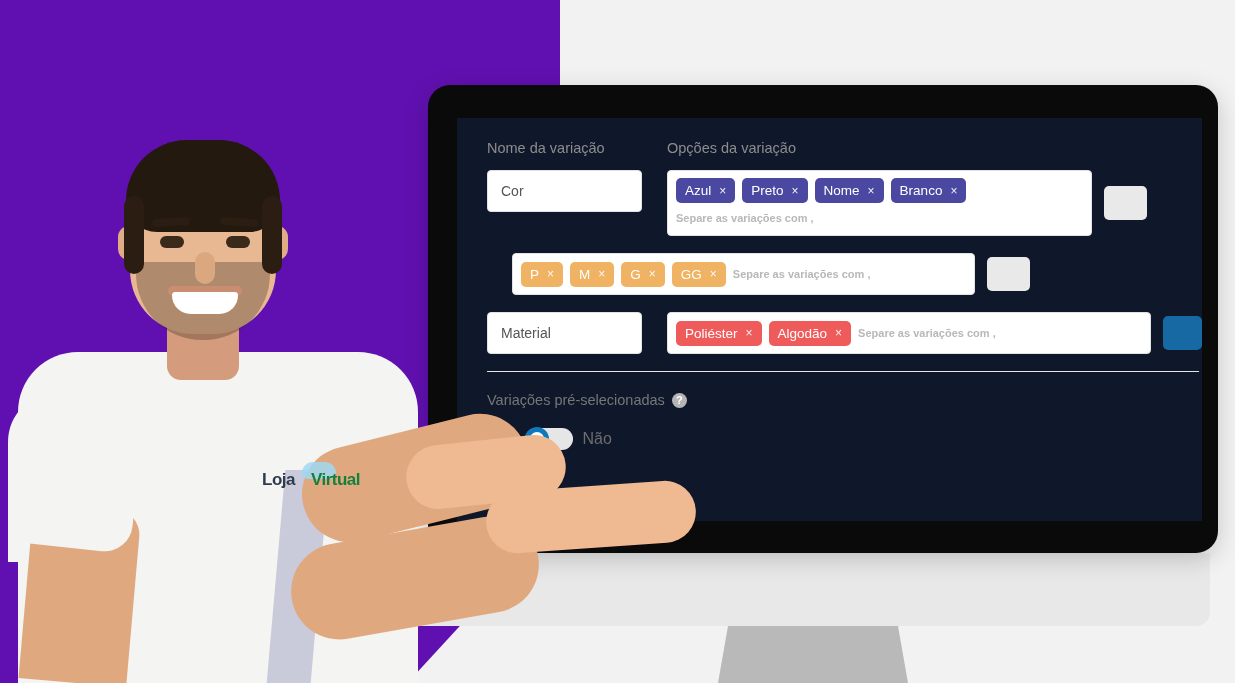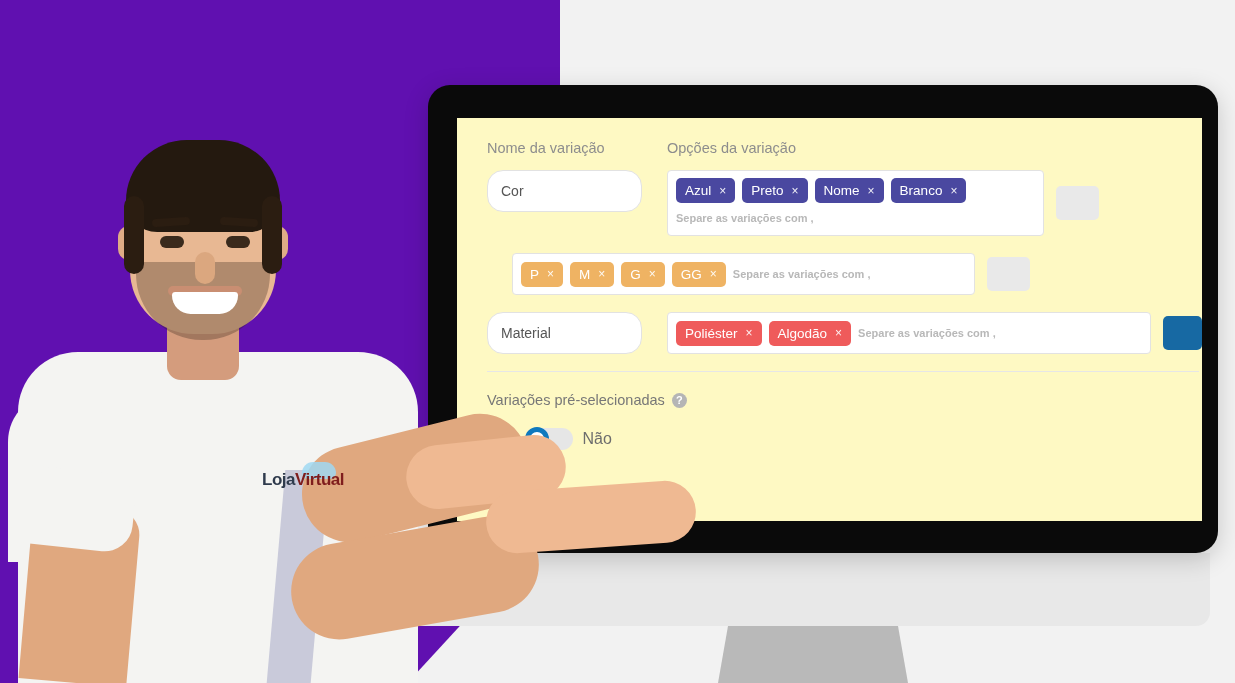--- a/index.html
+++ b/index.html
@@ -82,21 +82,21 @@
     background: #b9b9b9;
     clip-path: polygon(10px 0, 180px 0, 190px 57px, 0 57px);
   }
 
   
   .form {
     position: absolute;
     left: 0; top: 0;
     width: 745px; height: 403px;
     padding: 22px 0 9px 30px;
-    background: #fef9c3;
+    background: #0f172a;
   }
   .col-headers {
     display: flex;
     margin-bottom: 14px;
   }
   .hdr {
     font-size: 14.5px;
     color: #8d8d8d;
     font-weight: 400;
   }
@@ -105,41 +105,41 @@
 
   .row {
     display: flex;
     align-items: flex-start;
     margin-bottom: 17px;
   }
   .name-input {
     width: 155px;
     height: 42px;
     border: 1px solid #e2e2e2;
-    border-radius: 16px;
+    border-radius: 4px;
     background: #fff;
     font-size: 14px;
     color: #555;
     padding: 0 13px;
     font-family: "Liberation Sans", sans-serif;
     outline: none;
   }
   .opts-wrap {
     margin-left: 25px;
     border: 1px solid #e2e2e2;
     border-radius: 4px;
     background: #fff;
     padding: 7px 8px;
     display: flex;
     flex-wrap: wrap;
     align-items: center;
     gap: 6px 7px;
     min-height: 42px;
   }
-  .opts-tall { width: 377px; min-height: 66px; align-content: flex-start; }
+  .opts-tall { width: 425px; min-height: 66px; align-content: flex-start; }
   .opts-std  { width: 463px; }
   .opts-wide { width: 530px; }
 
   .chip {
     display: inline-flex;
     align-items: center;
     gap: 8px;
     height: 25px;
     padding: 0 9px;
     border-radius: 5px;
@@ -316,21 +316,21 @@
     position:absolute; left: 14px; top: 470px; width: 120px; height: 78px;
     background:#f4f4f2; border-radius: 10px 30px 28px 10px; transform: rotate(6deg);
   }
   .p-logo {
     position: absolute; left: 262px; top: 470px;
     font-size: 17px;
     font-family: "Liberation Sans", sans-serif;
     letter-spacing: -0.5px;
   }
   .logo-loja { color: #2f3b4d; font-weight: 700; }
-  .logo-virtual { color: #7f1d1d; font-weight: 600; }
+  .logo-virtual { color: #15803d; font-weight: 600; margin-left: 16px; }
   .logo-cloud {
     position: absolute; left: 302px; top: 462px;
     width: 34px; height: 17px;
     background: #9fd8f2; border-radius: 17px 17px 9px 9px; opacity: .85;
   }
 </style>
 </head>
 <body>
 
 <div class="bg-light"></div>

